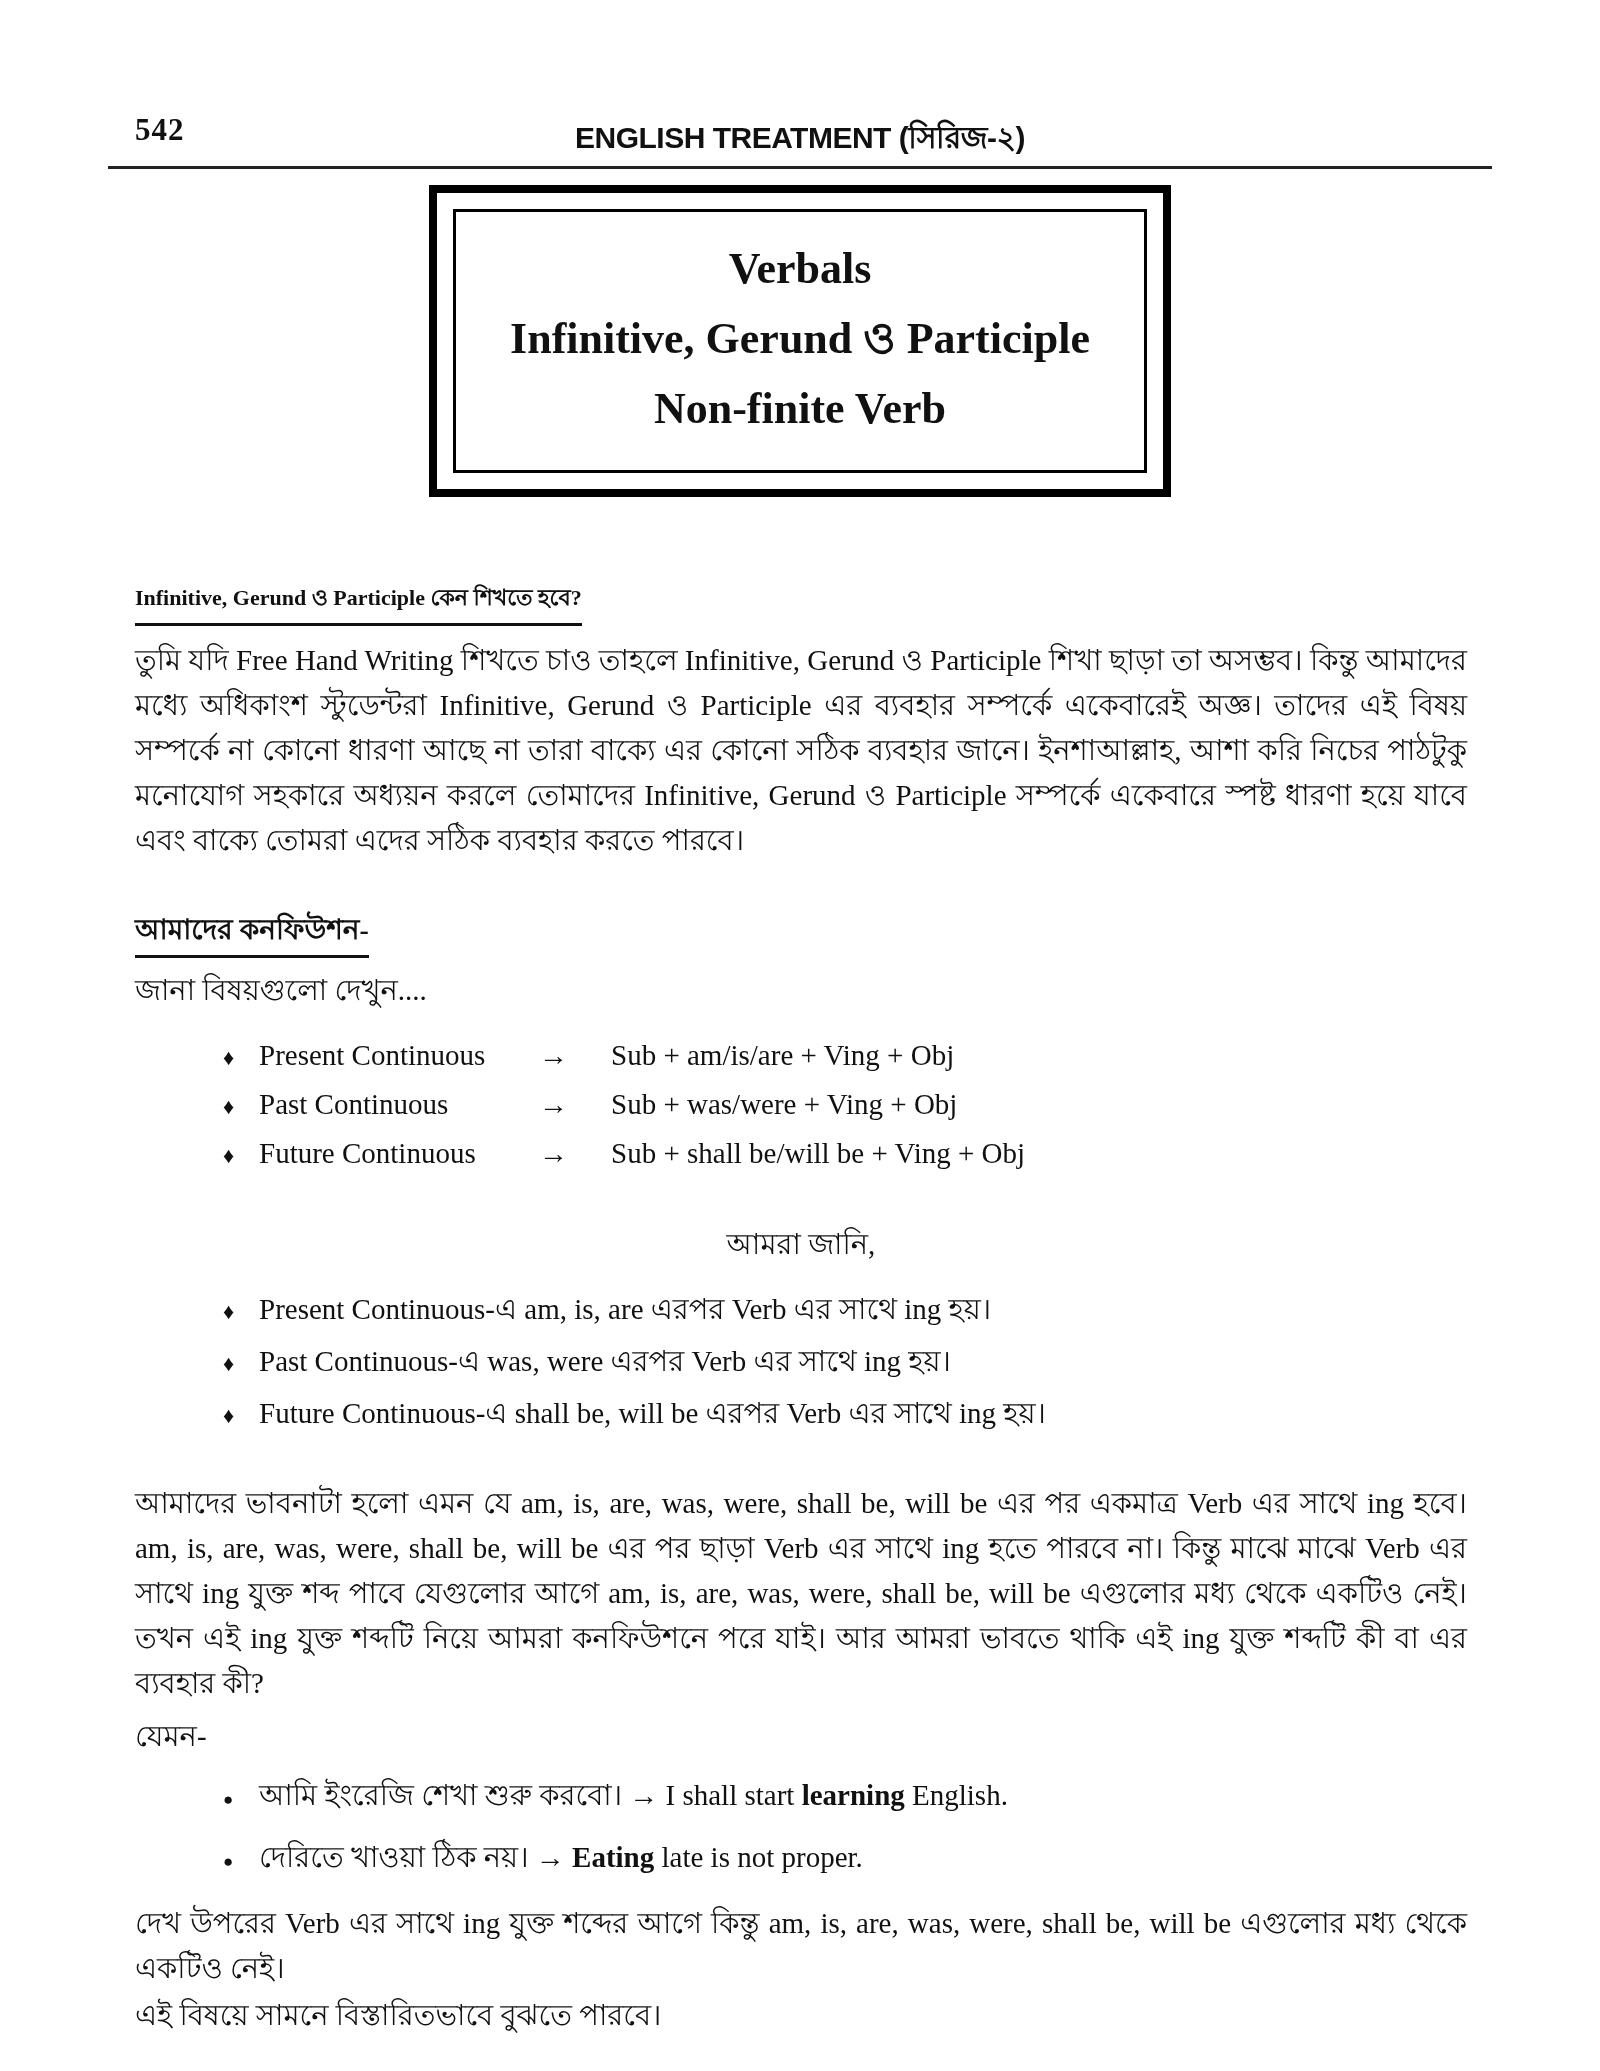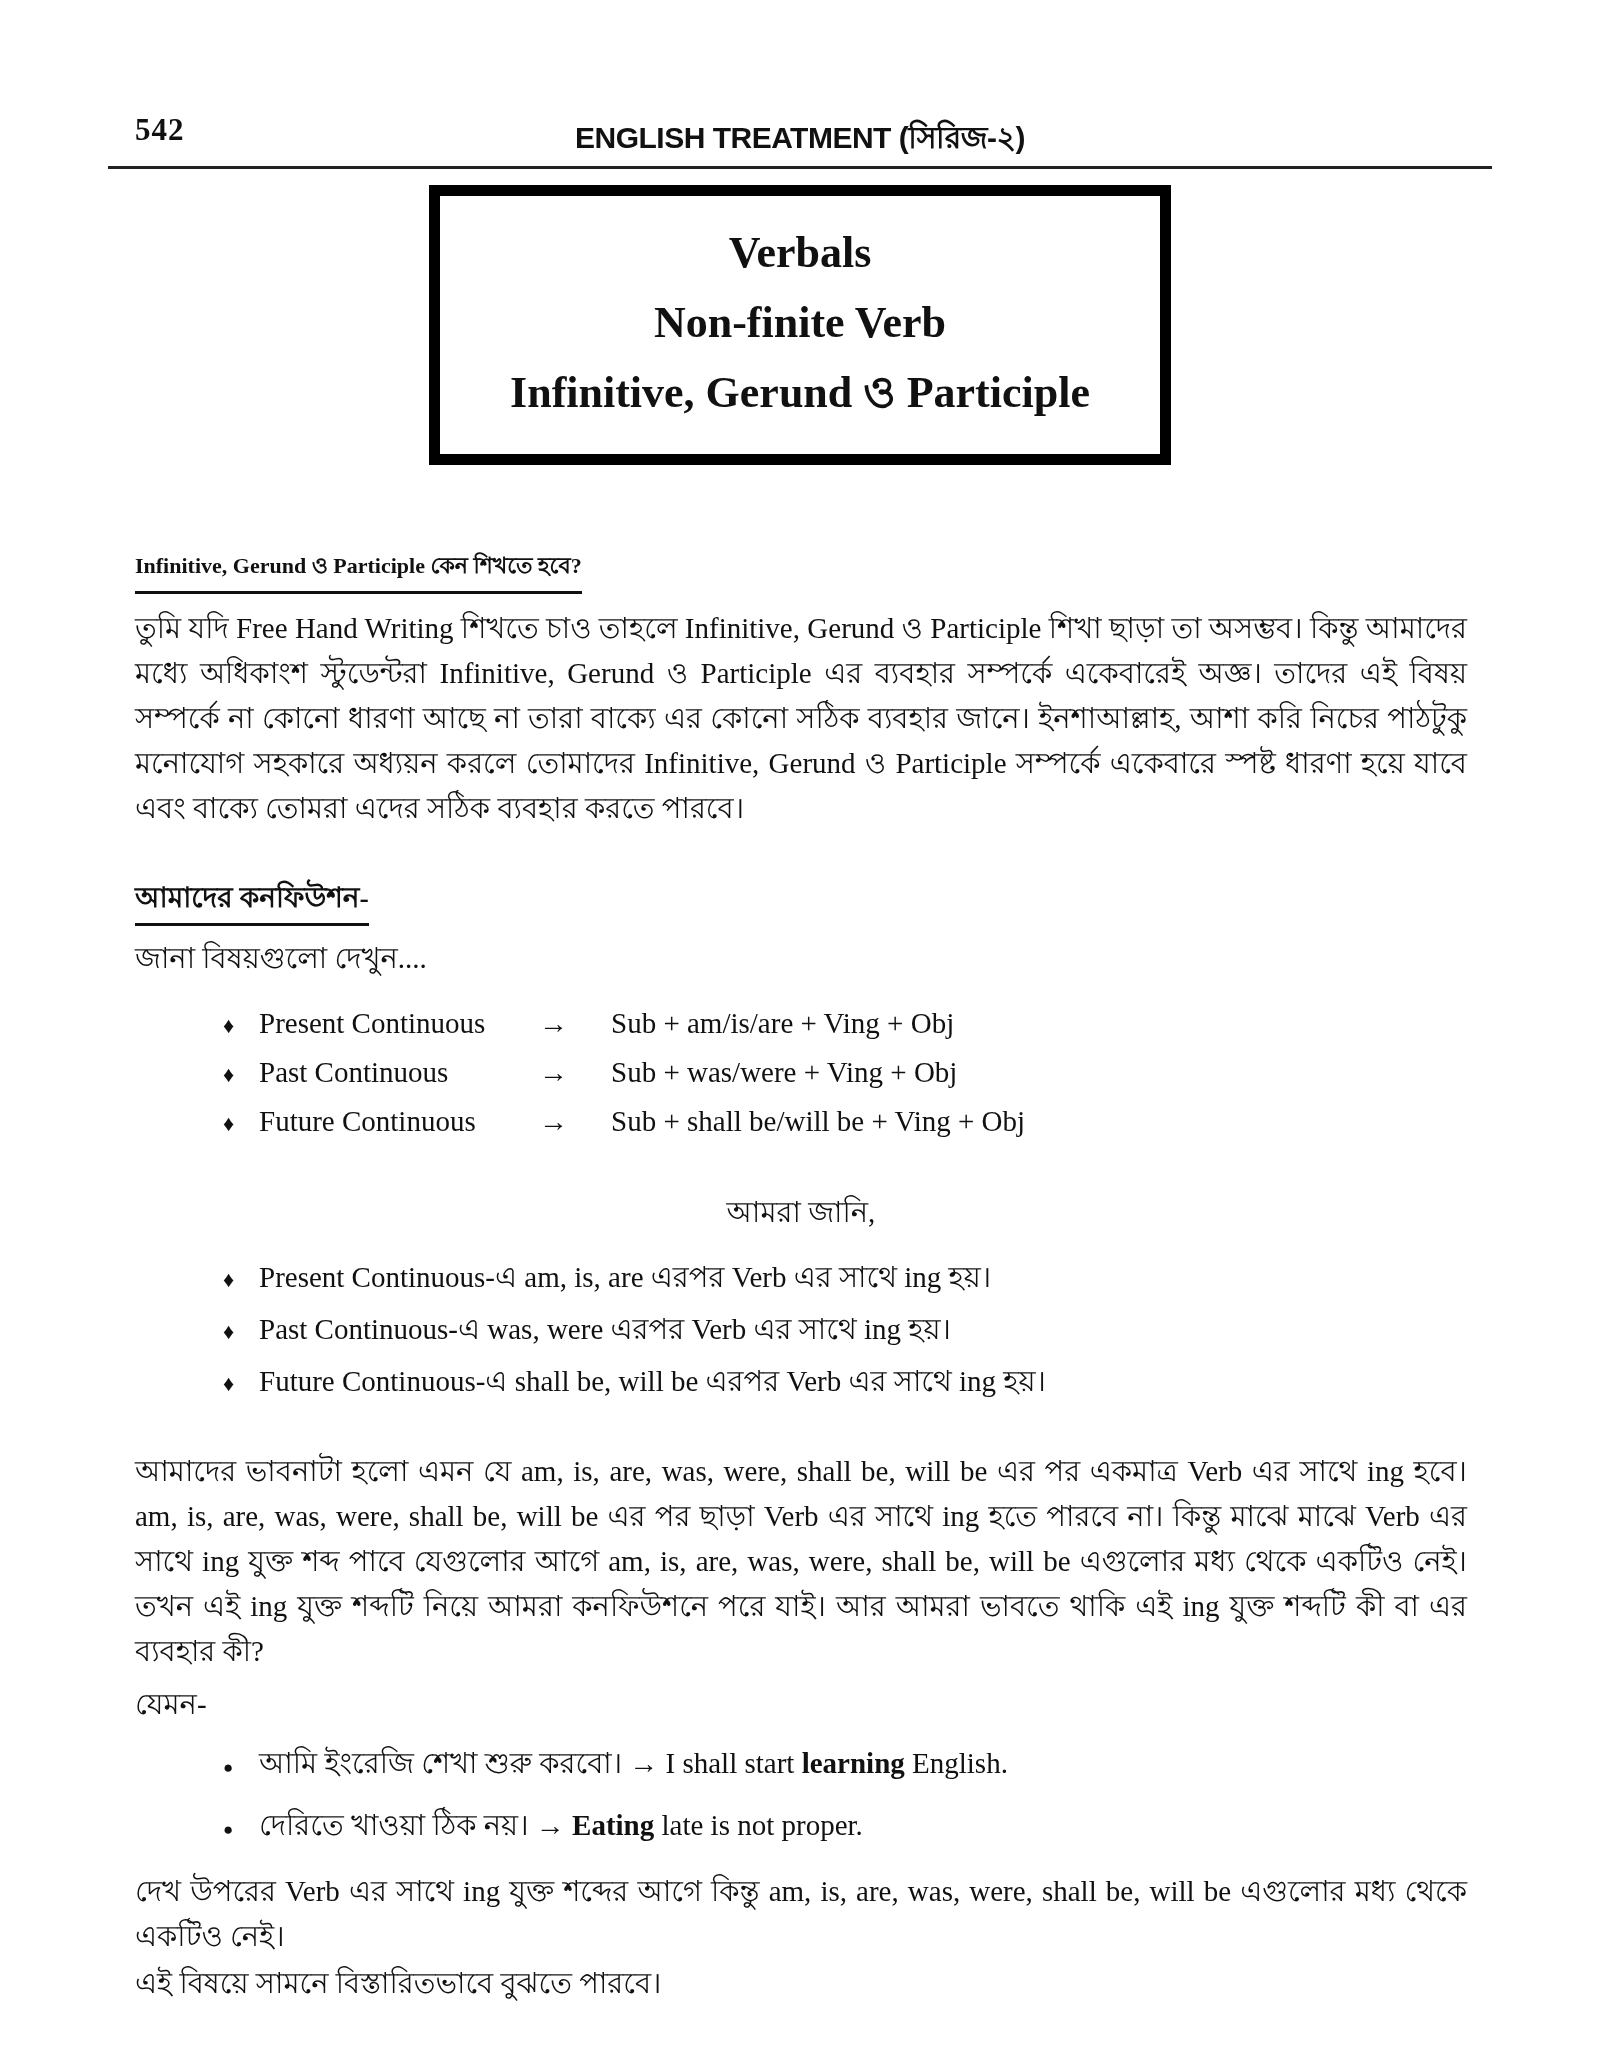--- a/index.html
+++ b/index.html
@@ -16,21 +16,21 @@
   }
   .header-title{
     position:absolute;left:50%;transform:translateX(-50%);top:2px;
     font-family:"Liberation Sans","DejaVu Sans",sans-serif;
     font-weight:bold;font-size:30px;letter-spacing:-0.5px;white-space:nowrap;
   }
   .header-rule{margin:8px 108px 0 108px;border-top:3px solid #222;height:0;}
   
   .title-box{
     width:742px;margin:16px auto 0 auto;border:8px solid #000;
-    padding:0;box-sizing:border-box;background:#fff;
+    padding:16px;box-sizing:border-box;background:#fff;
   }
   .title-box-inner{
     border:3px solid #000;text-align:center;padding:22px 8px 26px 8px;
   }
   .title-line{font-size:44px;font-weight:bold;line-height:70px;white-space:nowrap;}
   
   .content{padding:0 133px 0 135px;font-size:29px;line-height:45px;}
   .section-heading{margin-top:76px;}
   .section-heading .u{
     display:inline-block;font-weight:bold;font-size:22px;
@@ -67,22 +67,22 @@
 
   <div class="header">
     <div class="page-num">542</div>
     <div class="header-title">ENGLISH TREATMENT (সিরিজ-২)</div>
   </div>
   <div class="header-rule"></div>
 
   <div class="title-box">
     <div class="title-box-inner">
       <div class="title-line">Verbals</div>
+      <div class="title-line">Infinitive, Gerund ও Participle</div>
       <div class="title-line">Non-finite Verb</div>
-      <div class="title-line">Infinitive, Gerund ও Participle</div>
     </div>
   </div>
 
   <div class="content">
 
     <div class="section-heading">
       <span class="u">Infinitive, Gerund ও Participle কেন শিখতে হবে?</span>
     </div>
     <div class="para">তুমি যদি Free Hand Writing শিখতে চাও তাহলে Infinitive, Gerund ও Participle শিখা ছাড়া তা অসম্ভব। কিন্তু আমাদের মধ্যে অধিকাংশ স্টুডেন্টরা Infinitive, Gerund ও Participle এর ব্যবহার সম্পর্কে একেবারেই অজ্ঞ। তাদের এই বিষয় সম্পর্কে না কোনো ধারণা আছে না তারা বাক্যে এর কোনো সঠিক ব্যবহার জানে। ইনশাআল্লাহ, আশা করি নিচের পাঠটুকু মনোযোগ সহকারে অধ্যয়ন করলে তোমাদের Infinitive, Gerund ও Participle সম্পর্কে একেবারে স্পষ্ট ধারণা হয়ে যাবে এবং বাক্যে তোমরা এদের সঠিক ব্যবহার করতে পারবে।</div>
 

